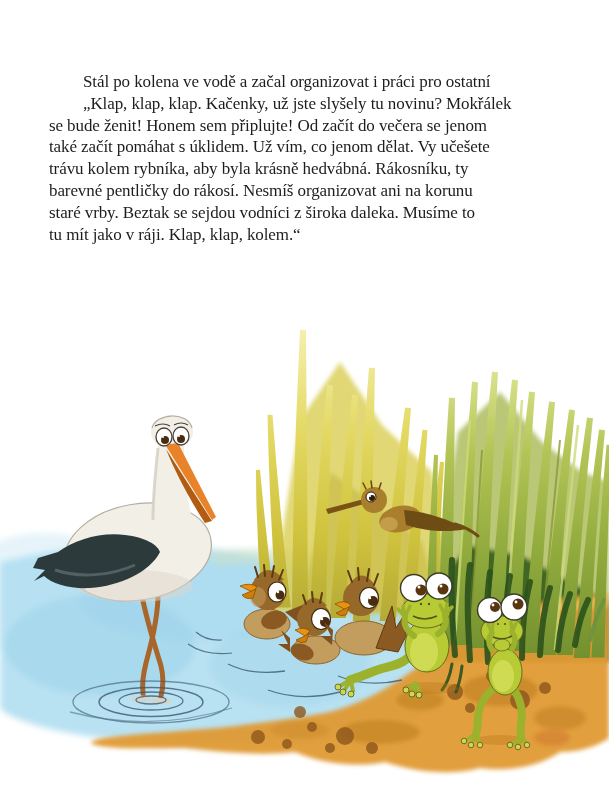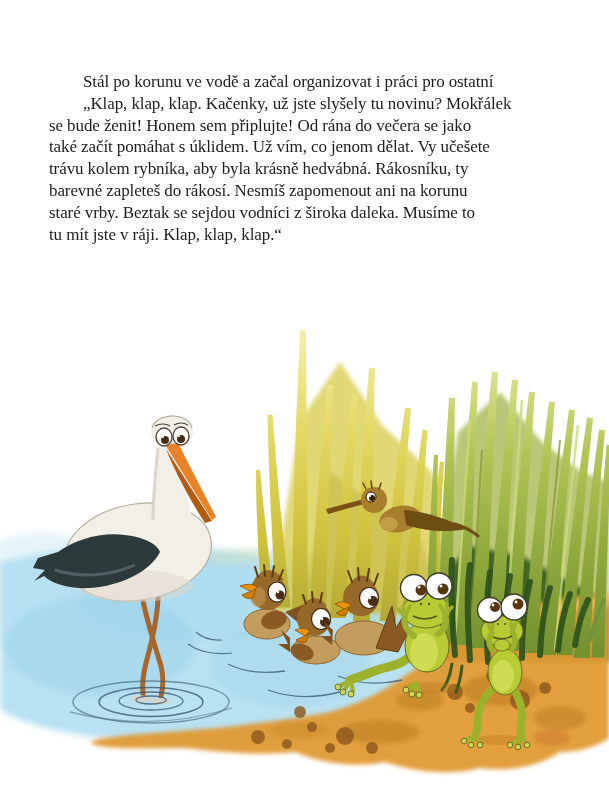--- a/index.html
+++ b/index.html
@@ -17,30 +17,30 @@
   .line.first { text-indent:34px; }
   .illu { position:absolute; left:0; top:0; }
 </style>
 </head>
 <body>
 
 <div class="page">
 
   <div class="story">
     <div class="para">
-      <div class="line first">Stál po korunu ve vodě a začal organizovat i práci pro ostatní</div>
+      <div class="line first">Stál po kolena ve vodě a začal organizovat i práci pro ostatní</div>
     </div>
     <div class="para">
       <div class="line first">„Klap, klap, klap. Kačenky, už jste slyšely tu novinu? Mokřálek</div>
-      <div class="line">se bude ženit! Honem sem připlujte! Od rána do večera se jako</div>
+      <div class="line">se bude ženit! Honem sem připlujte! Od začít do večera se jenom</div>
       <div class="line">také začít pomáhat s úklidem. Už vím, co jenom dělat. Vy učešete</div>
       <div class="line">trávu kolem rybníka, aby byla krásně hedvábná. Rákosníku, ty</div>
-      <div class="line">barevné zapleteš do rákosí. Nesmíš zapomenout ani na korunu</div>
+      <div class="line">barevné pentličky do rákosí. Nesmíš organizovat ani na korunu</div>
       <div class="line">staré vrby. Beztak se sejdou vodníci z široka daleka. Musíme to</div>
-      <div class="line">tu mít jste v ráji. Klap, klap, klap.“</div>
+      <div class="line">tu mít jako v ráji. Klap, klap, kolem.“</div>
     </div>
   </div>
 
   <svg class="illu" width="609" height="800" viewBox="0 0 609 800">
     <defs>
       <linearGradient id="gy" x1="0" y1="330" x2="0" y2="625" gradientUnits="userSpaceOnUse">
         <stop offset="0" stop-color="#f5f0ae"></stop>
           <stop offset="0.35" stop-color="#e3d862"></stop>
         <stop offset="0.7" stop-color="#cfc23c"></stop>
           <stop offset="1" stop-color="#b3a836"></stop>

